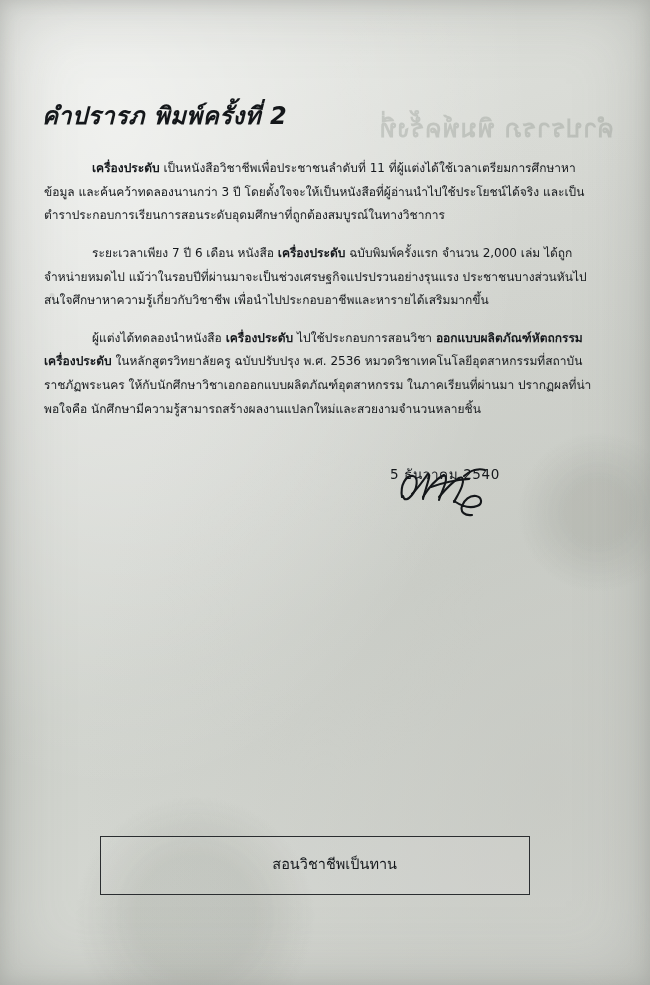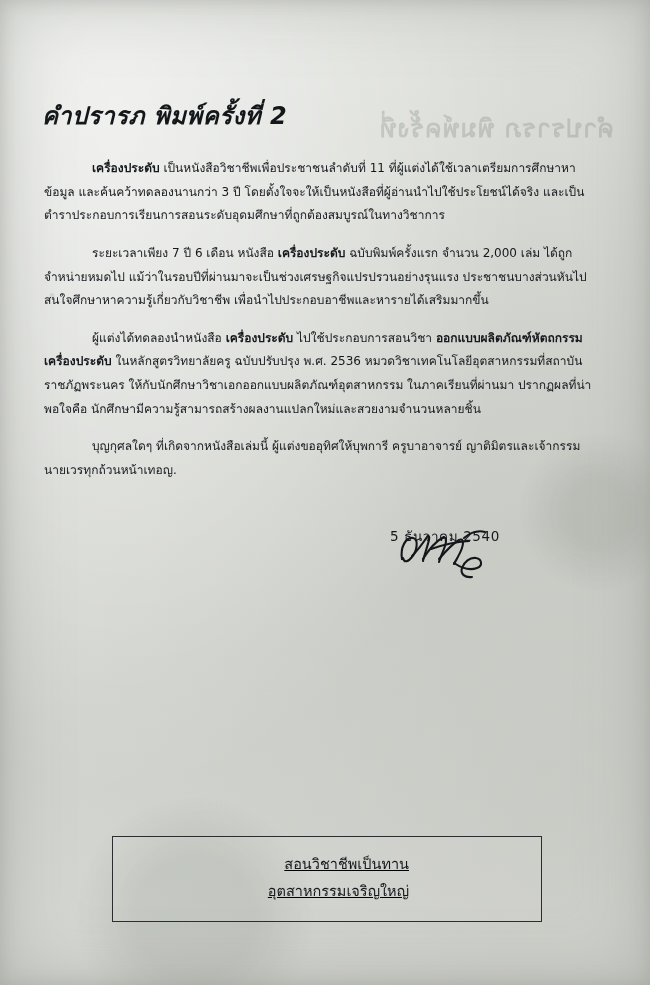--- a/index.html
+++ b/index.html
@@ -102,28 +102,27 @@
   .date {
     margin-top: 4px;
     padding-left: 352px;
     font-size: 13.5px;
     color: #15181c;
     letter-spacing: 0.6px;
   }
 
   .slogan-box {
     position: absolute;
-    left: 112px;
+    left: 100px;
     top: 836px;
     width: 430px;
     border: 1px solid #2a2d30;
     padding: 14px 0 16px 0;
     box-sizing: border-box;
     background: rgba(255,255,255,0.06);
-    text-decoration: underline;
   }
   .slogan-row {
     display: flex;
     justify-content: center;
     font-size: 14.5px;
     color: #15181c;
     line-height: 1.85;
   }
   .slogan-col-l {
     width: 180px;
@@ -152,23 +151,20 @@
     </p>
 
     <p class="para">
       <span>ระยะเวลาเพียง  7 ปี 6  เดือน  หนังสือ  </span><span class="bold">เครื่องประดับ</span><span>  ฉบับพิมพ์ครั้งแรก  จำนวน  2,000  เล่ม  ได้ถูกจำหน่ายหมดไป  แม้ว่าในรอบปีที่ผ่านมาจะเป็นช่วงเศรษฐกิจแปรปรวนอย่างรุนแรง  ประชาชนบางส่วนหันไปสนใจศึกษาหาความรู้เกี่ยวกับวิชาชีพ  เพื่อนำไปประกอบอาชีพและหารายได้เสริมมากขึ้น</span>
     </p>
 
     <p class="para">
       <span>ผู้แต่งได้ทดลองนำหนังสือ  </span><span class="bold">เครื่องประดับ</span><span>  ไปใช้ประกอบการสอนวิชา  </span><span class="bold">ออกแบบผลิตภัณฑ์หัตถกรรมเครื่องประดับ</span><span>  ในหลักสูตรวิทยาลัยครู  ฉบับปรับปรุง  พ.ศ. 2536  หมวดวิชาเทคโนโลยีอุตสาหกรรมที่สถาบันราชภัฏพระนคร   ให้กับนักศึกษาวิชาเอกออกแบบผลิตภัณฑ์อุตสาหกรรม  ในภาคเรียนที่ผ่านมา  ปรากฏผลที่น่าพอใจคือ  นักศึกษามีความรู้สามารถสร้างผลงานแปลกใหม่และสวยงามจำนวนหลายชิ้น</span>
     </p>
 
-    <p class="para last">
-      <span>บุญกุศลใดๆ  ที่เกิดจากหนังสือเล่มนี้  ผู้แต่งขออุทิศให้บุพการี  ครูบาอาจารย์  ญาติมิตรและเจ้ากรรมนายเวรทุกถ้วนหน้าเทอญ.</span>
-    </p>
 
     <div class="signature">
       <svg class="sig-mark" viewBox="0 0 110 56">
         <g fill="none" stroke="#14171a" stroke-width="2.1" stroke-linecap="round" stroke-linejoin="round">
           <path d="M12,34 C10,22 16,12 23,13 C29,14 27,26 22,32 C18,37 14,38 13,33"></path>
           <path d="M22,31 C28,25 33,18 37,12 C38,10 40,11 39,15 C37,23 34,31 33,36"></path>
           <path d="M33,34 C38,26 45,17 52,13 C56,11 57,15 55,21 C53,27 50,33 49,37"></path>
           <path d="M49,34 C55,27 62,19 69,15 C73,13 74,17 72,23 C70,29 66,35 64,39"></path>
           <path d="M41,24 C52,20 66,17 79,16"></path>
           <path d="M64,38 C70,42 79,46 87,43 C93,41 92,34 86,33 C80,32 74,37 72,43 C70,49 75,53 82,52"></path>
@@ -178,18 +174,17 @@
       <div class="date">5  ธันวาคม  2540</div>
     </div>
 
   </div>
 
   <div class="slogan-box">
     <div class="slogan-row">
       <div class="slogan-col-l">สอนวิชาชีพเป็นทาน</div>
     </div>
     <div class="slogan-row">
-      <div class="slogan-col-l">อุตสาหกรรมเจริญใหญ่</div>
     </div>
   </div>
 
   <div class="vignette"></div>
 </div>
 
 </body></html>

